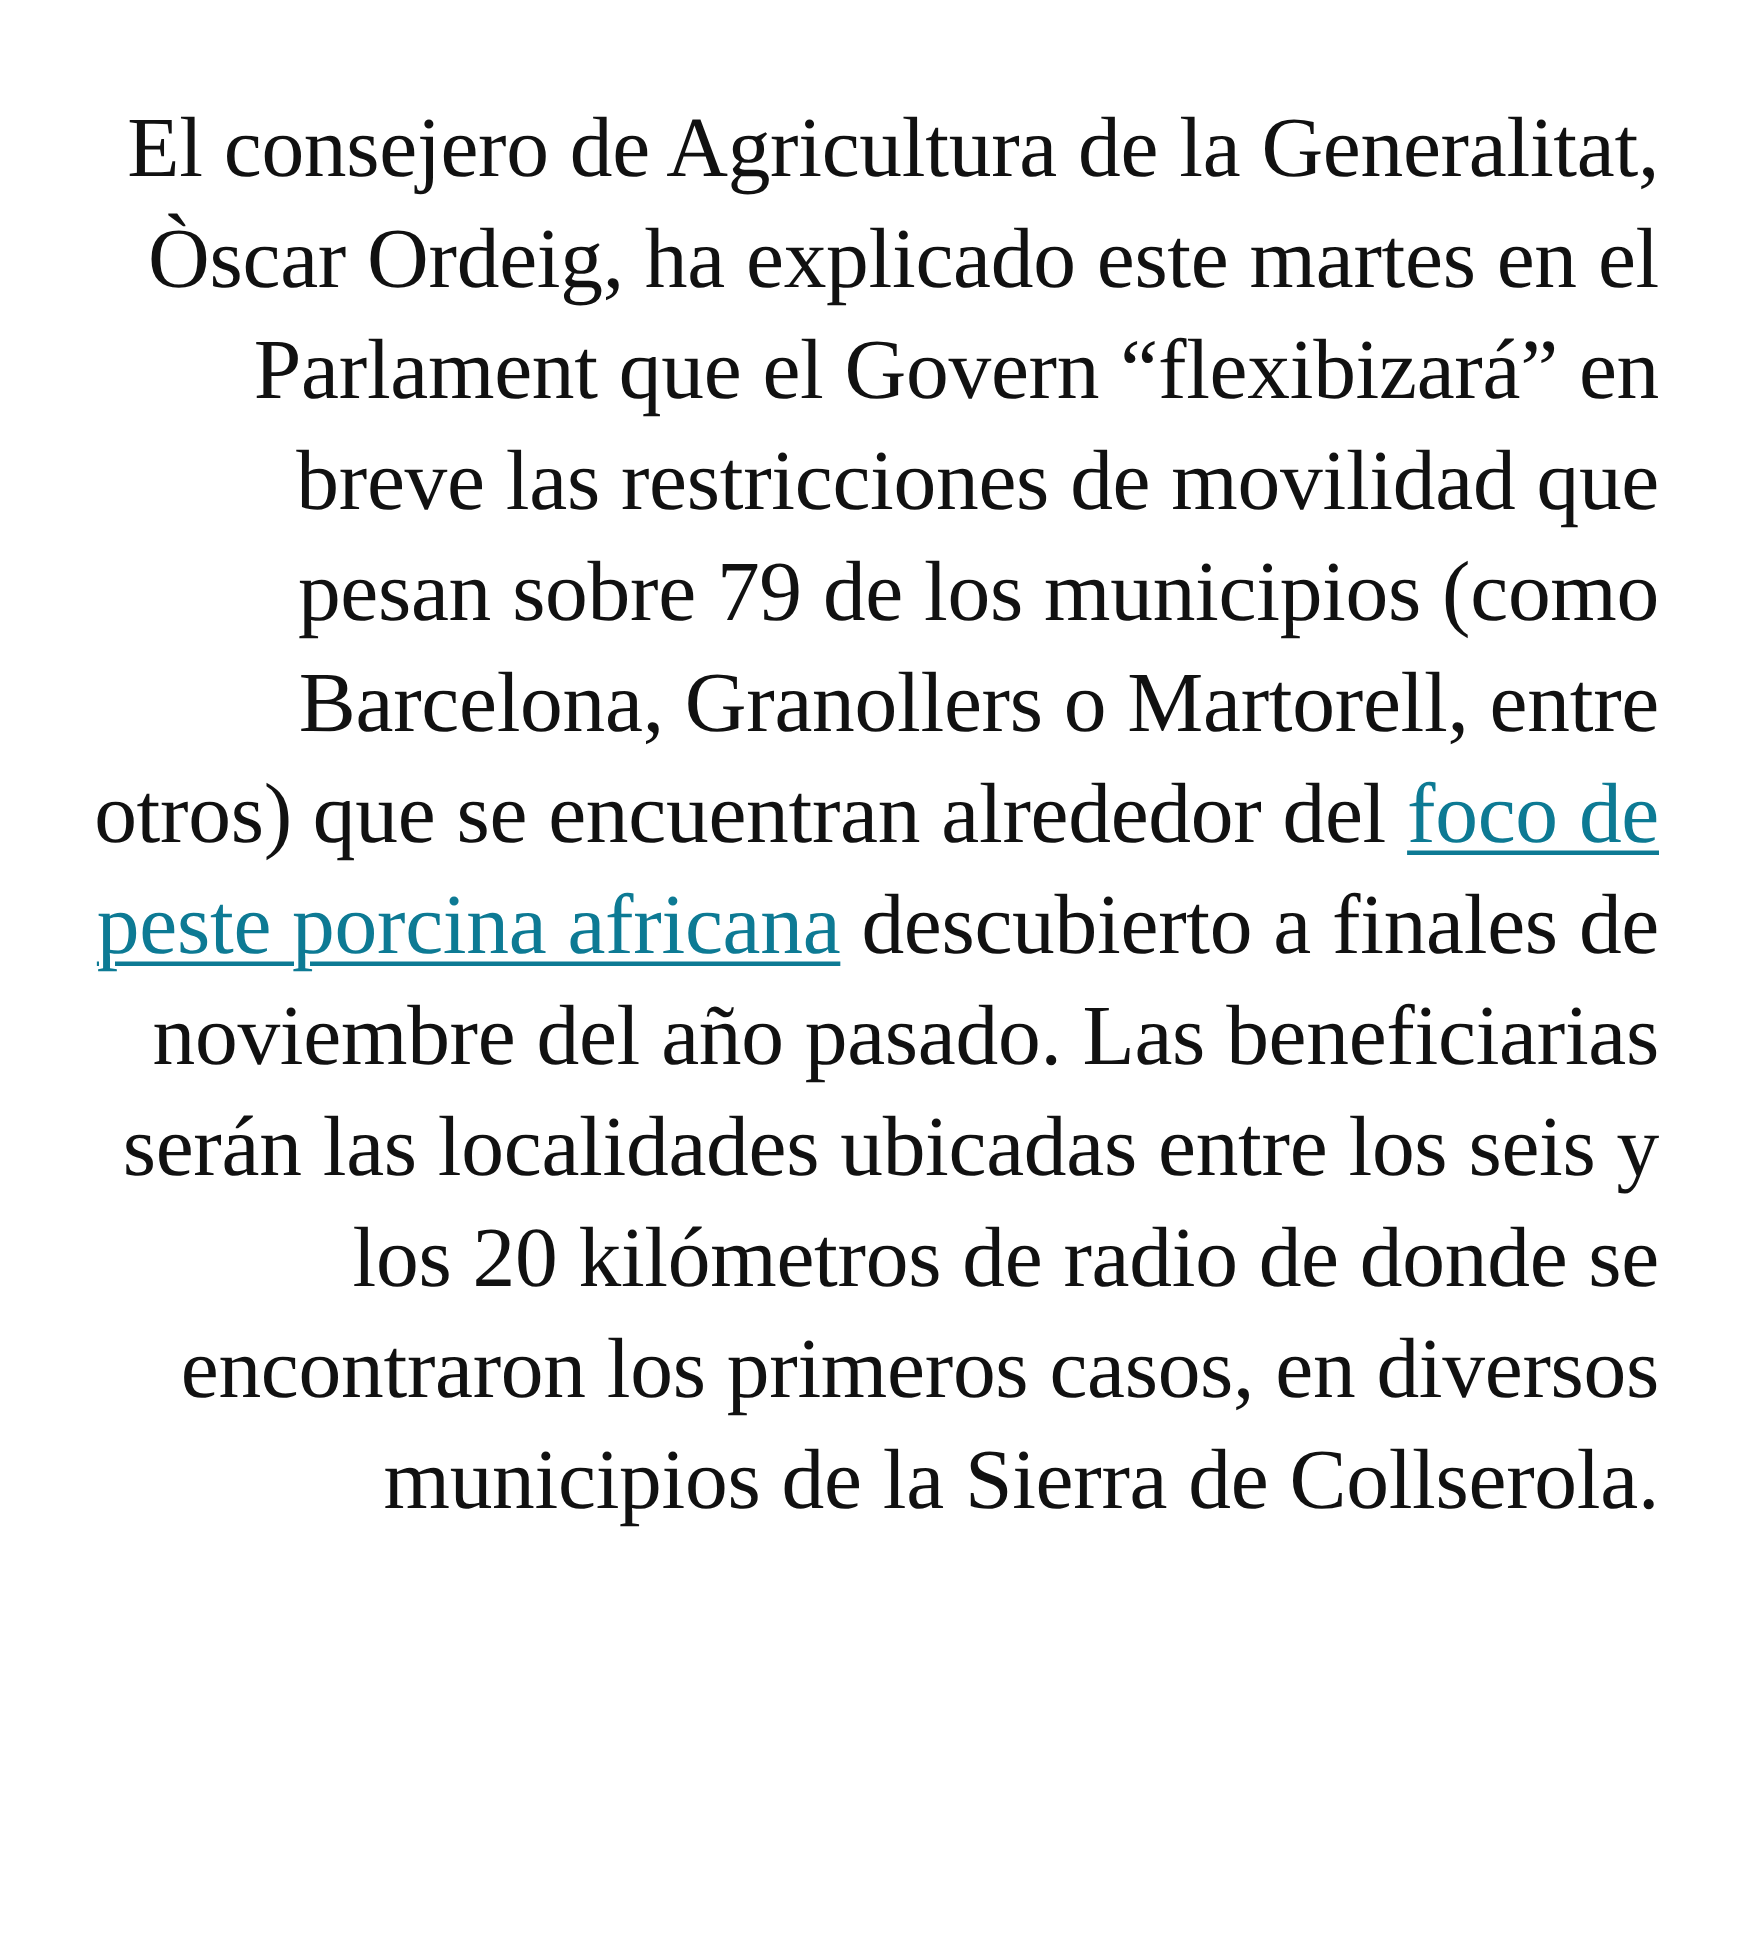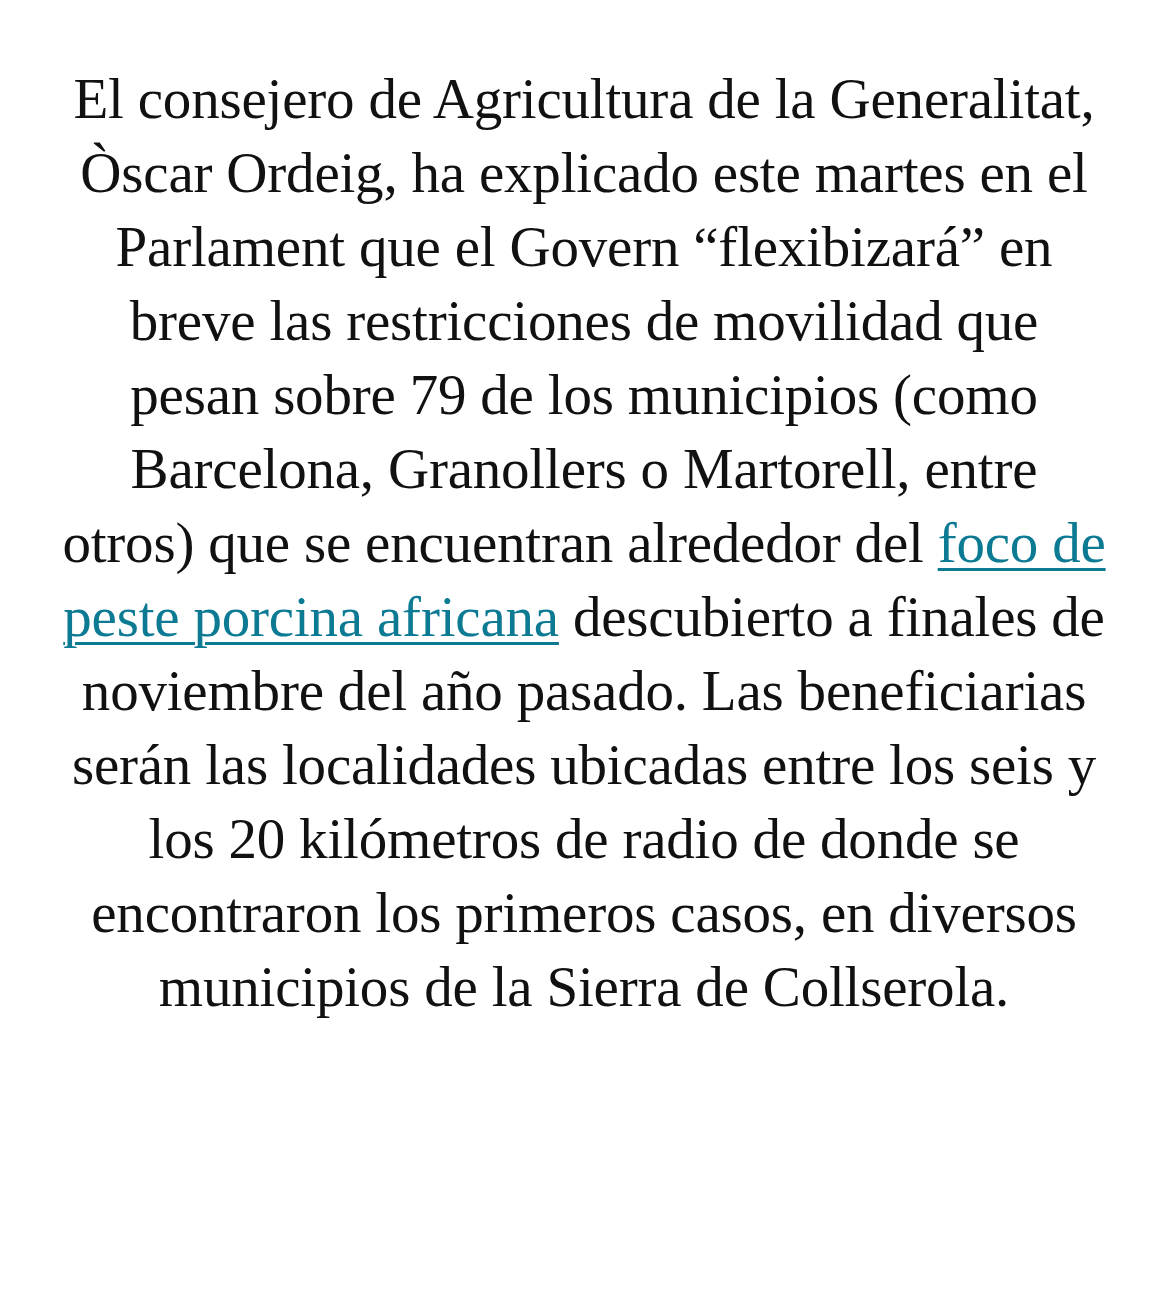--- a/index.html
+++ b/index.html
@@ -19,21 +19,21 @@
     height: 1300px;
     padding: 62px 64px 0 62px;
   }
   .paragraph {
     margin: 0;
     color: #111111;
     font-family: "Liberation Serif", "DejaVu Serif", serif;
     font-size: 57px;
     line-height: 74px;
     letter-spacing: -0.2px;
-    text-align: center;
+    text-align: right;
     word-spacing: 0px;
   }
   .inline-link {
     color: #0d7a94;
     text-decoration: underline;
     text-decoration-color: #0d7a94;
     text-underline-offset: 6px;
     text-decoration-thickness: 3px;
     cursor: pointer;
   }

